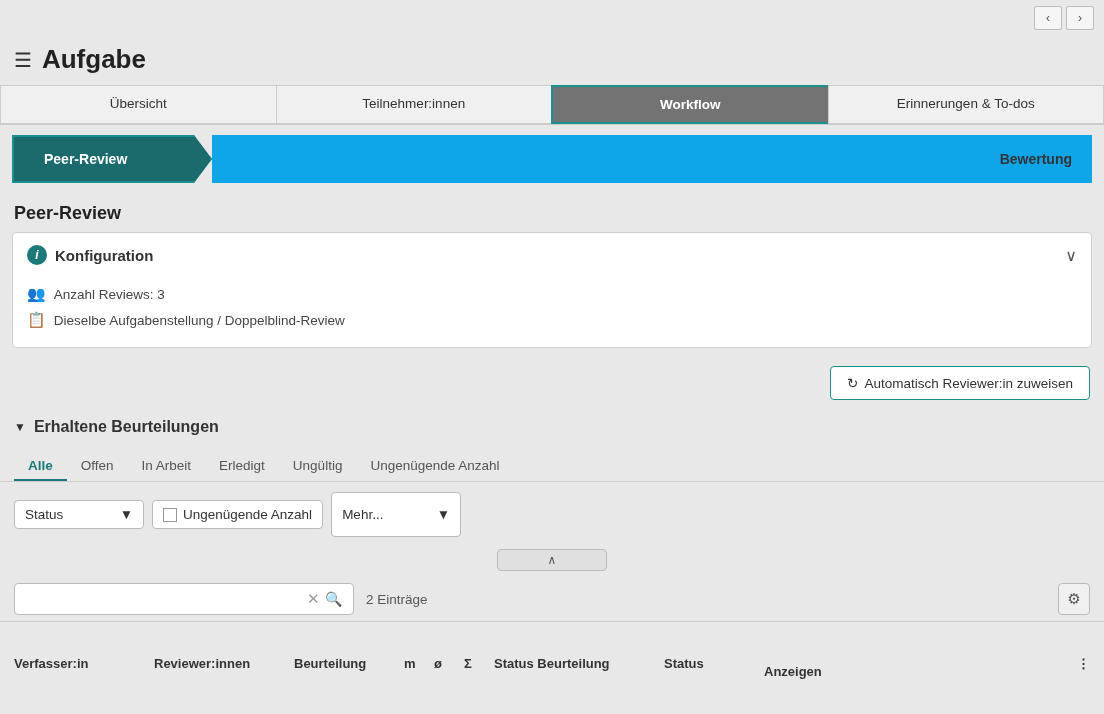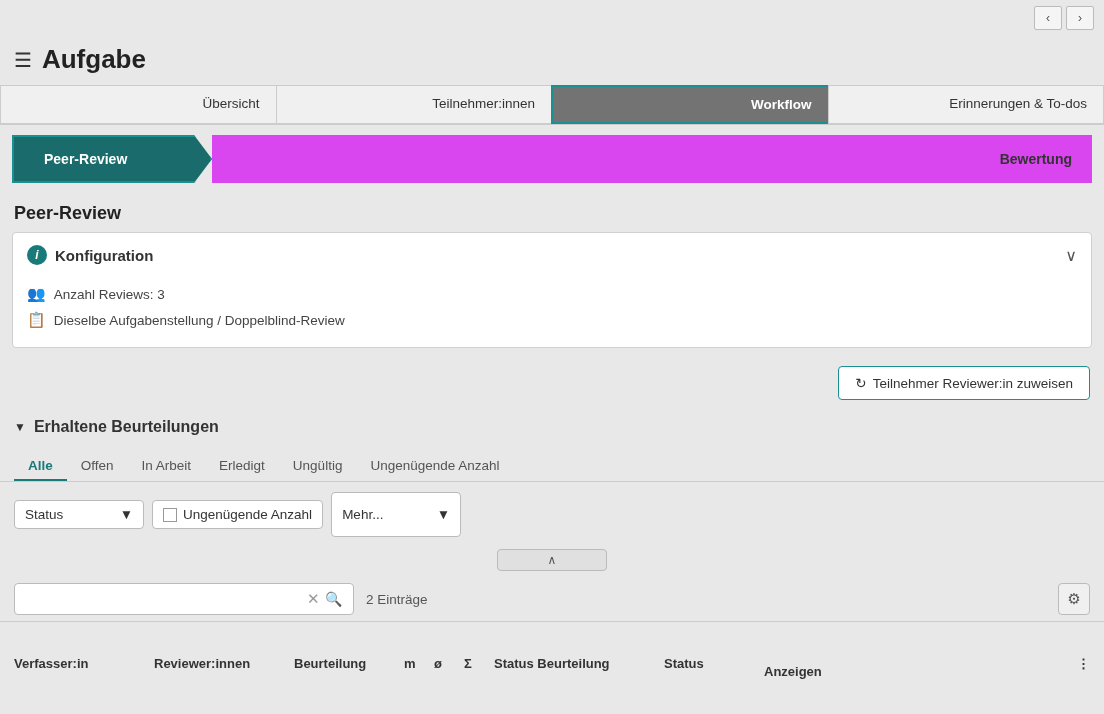--- a/index.html
+++ b/index.html
@@ -49,21 +49,21 @@
     }
 
     .tabs-bar {
       display: flex;
       background: #e8e8e8;
       border-bottom: 1px solid #ccc;
     }
     .tab-item {
       flex: 1;
       padding: 10px 16px;
-      text-align: right;
+      text-align: center;
       border: 1px solid #ccc;
       cursor: pointer;
       background: #f0f0f0;
       color: #333;
       font-size: 13.5px;
       border-radius: 0;
     }
     .tab-item.active {
       background: #737373;
       color: #fff;
@@ -94,21 +94,21 @@
     }
     .workflow-step.active {
       background: #1a6b6b;
       color: #fff;
       border: 2px solid #1a9090;
       clip-path: polygon(0 0, calc(100% - 18px) 0, 100% 50%, calc(100% - 18px) 100%, 0 100%);
       padding-right: 36px;
       min-width: 200px;
     }
     .workflow-step.inactive {
-      background: #d946ef;
+      background: #0ea5e9;
       color: #333;
       flex: 1;
       justify-content: flex-end;
       font-weight: 700;
     }
 
     .section-title {
       font-size: 18px;
       font-weight: 600;
       color: #222;
@@ -393,21 +393,21 @@
     <div class="config-item">
       <span class="config-icon">📋</span>
       <span>Dieselbe Aufgabenstellung / Doppelblind-Review</span>
     </div>
   </div>
 </div>
 
 <div class="action-row">
   <button class="assign-btn">
     <span>↻</span>
-    <span>Teilnehmer Reviewer:in zuweisen</span>
+    <span>Automatisch Reviewer:in zuweisen</span>
   </button>
 </div>
 
 <div class="section-collapsible">
   <span class="collapse-arrow">▼</span>
   <span>Erhaltene Beurteilungen</span>
 </div>
 
 <div class="filter-tabs">
   <div class="filter-tab active">Alle</div>

